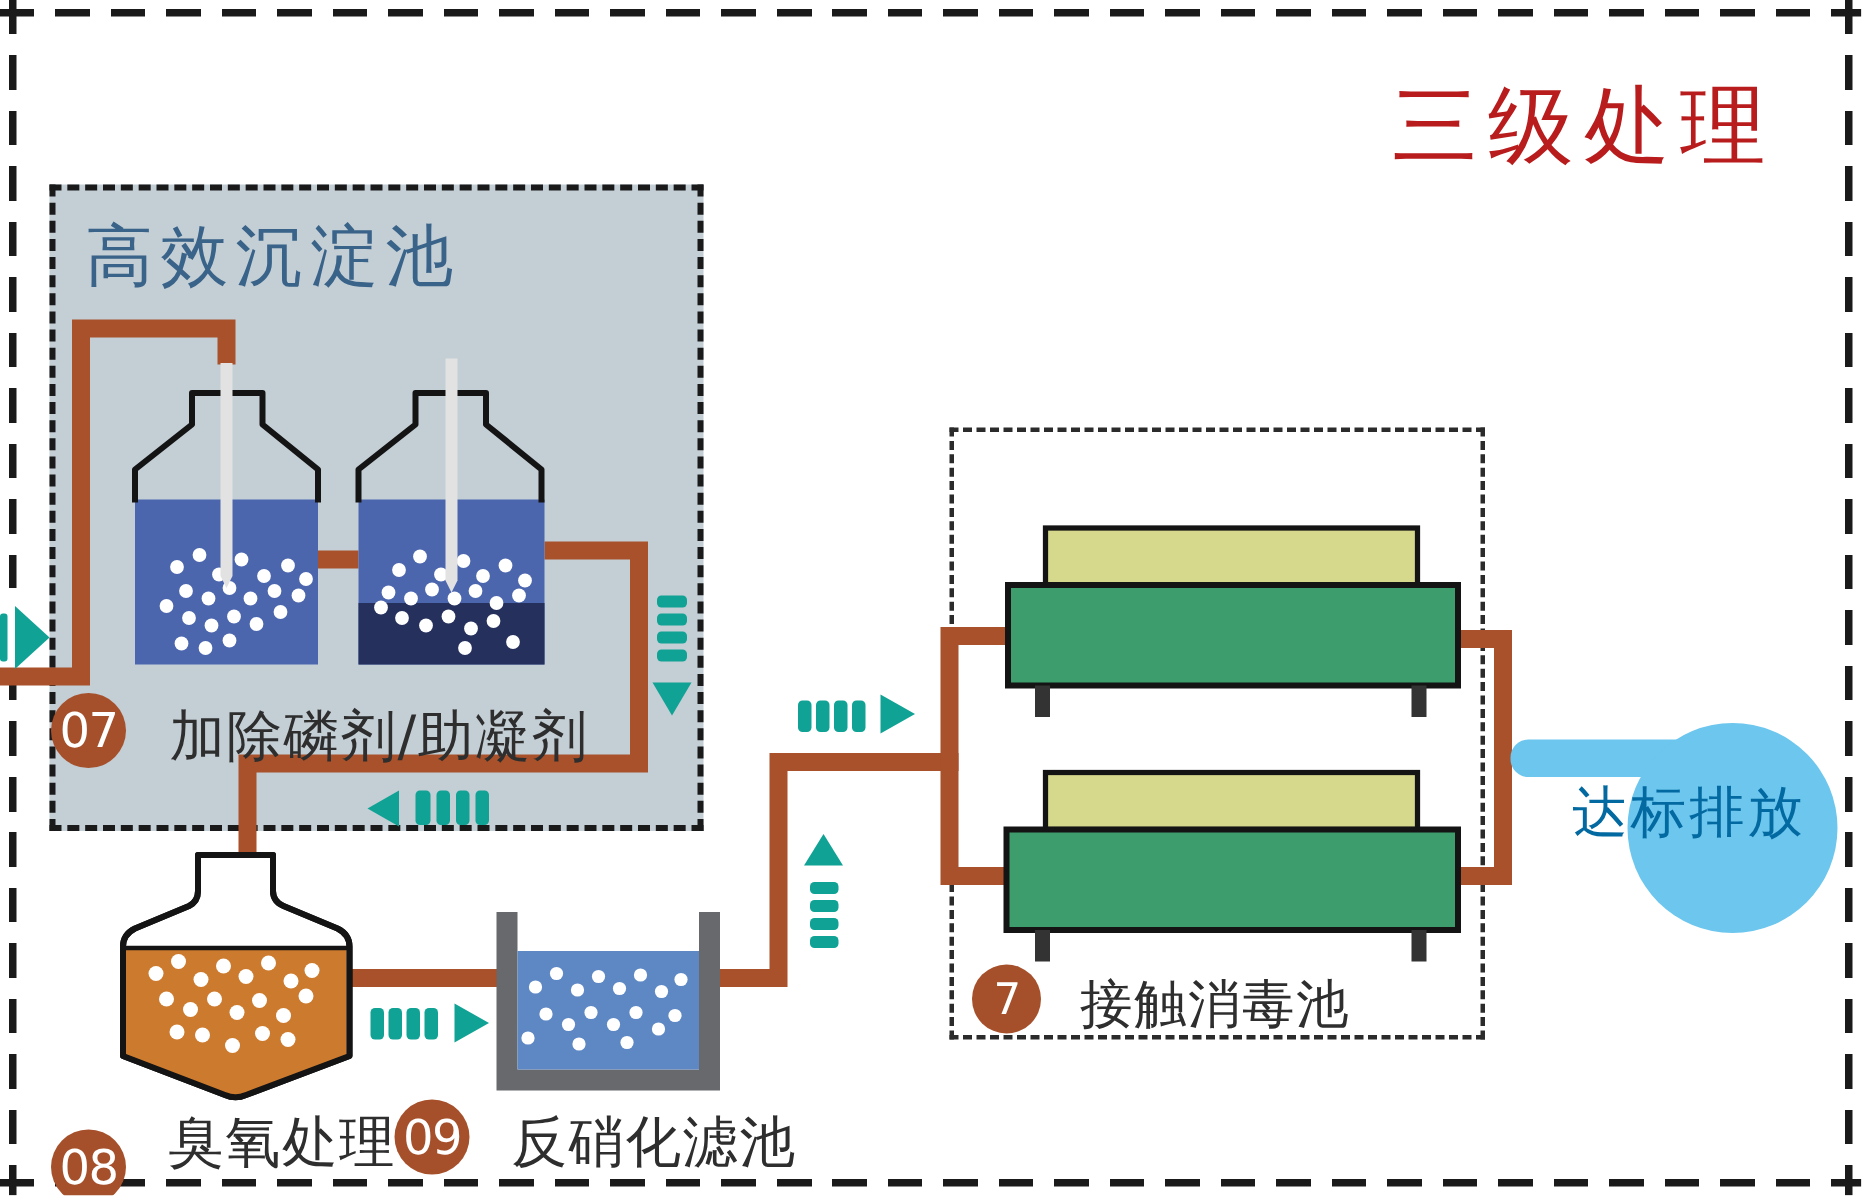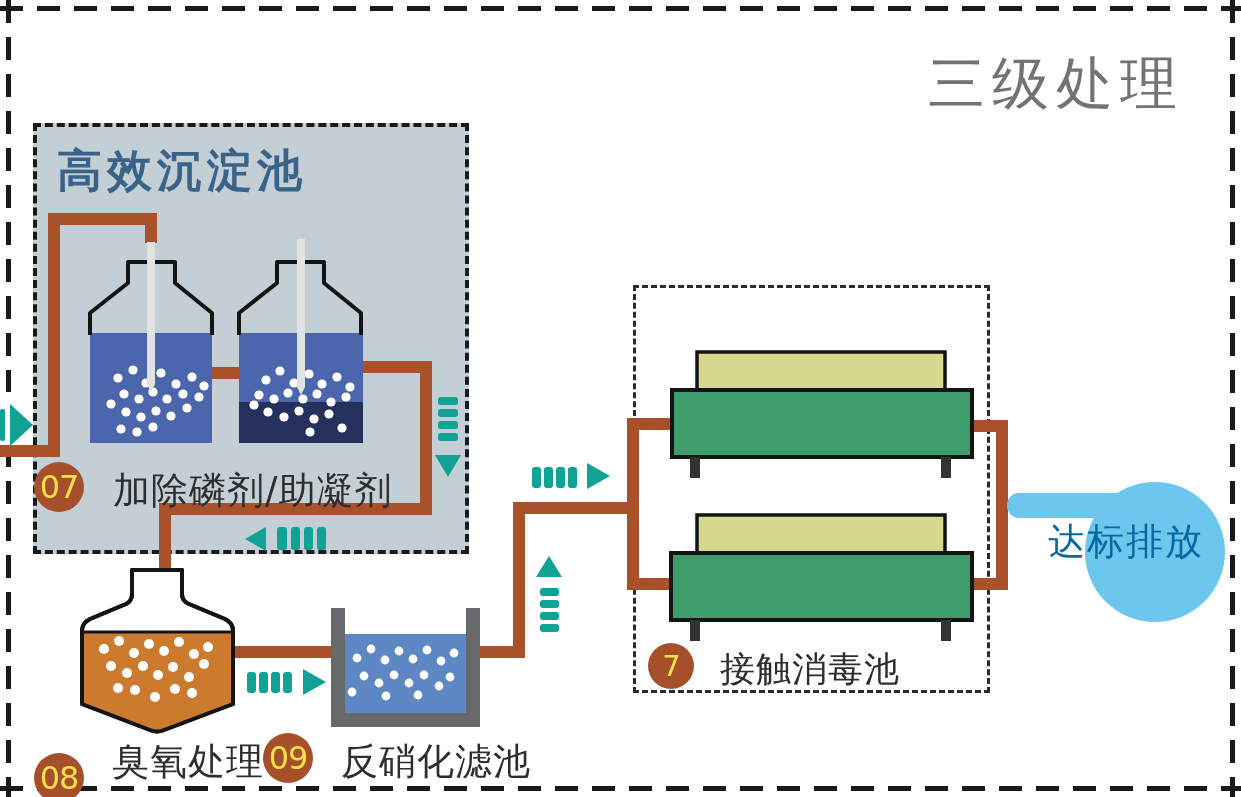--- a/index.html
+++ b/index.html
@@ -29,26 +29,26 @@
   .blob{fill:var(--discharge-blue);}
   .bottle-white{fill:#fff;stroke:#141414;stroke-width:4;stroke-linejoin:round;}
   .ozone{fill:var(--ozone-orange);}
   .wall{fill:var(--filter-wall-gray);}
   .fwater{fill:var(--filter-water-blue);}
   .lid{fill:var(--disinfect-lid-yellow);stroke:#141414;stroke-width:3.5;}
   .gbody{fill:var(--disinfect-green);stroke:#141414;stroke-width:4;}
   .leg{fill:#333;}
   .thinline{stroke:#141414;stroke-width:3;}
   
-  .main-title{position:absolute;left:928px;top:46px;z-index:6;color:#737373;
+  .main-title{position:absolute;left:928px;top:46px;z-index:6;color:#b91c1c;
               font-size:57px;letter-spacing:7px;font-weight:300;white-space:nowrap;}
   .box-title{position:absolute;left:57px;top:141px;z-index:6;color:var(--box-title-blue);
-             font-size:45px;letter-spacing:5px;font-weight:700;white-space:nowrap;text-align:right;}
+             font-size:45px;letter-spacing:5px;font-weight:400;white-space:nowrap;text-align:right;}
   .badge{position:absolute;z-index:6;display:flex;align-items:center;justify-content:center;
-         border-radius:50%;background:var(--badge-brown);color:#fde047;font-weight:400;letter-spacing:-1px;}
+         border-radius:50%;background:var(--badge-brown);color:#ffffff;font-weight:400;letter-spacing:-1px;}
   .b50{width:50px;height:50px;font-size:32px;}
   .b46{width:46px;height:46px;font-size:29px;}
   .step-label{position:absolute;z-index:6;color:var(--label-ink);font-size:37px;
               letter-spacing:1px;white-space:nowrap;font-weight:400;margin-left:20px;}
   .discharge-label{position:absolute;left:1048px;top:517px;z-index:6;color:#0369a1;
                    font-size:37px;letter-spacing:2px;white-space:nowrap;}
 </style>
 </head>
 <body>
 

